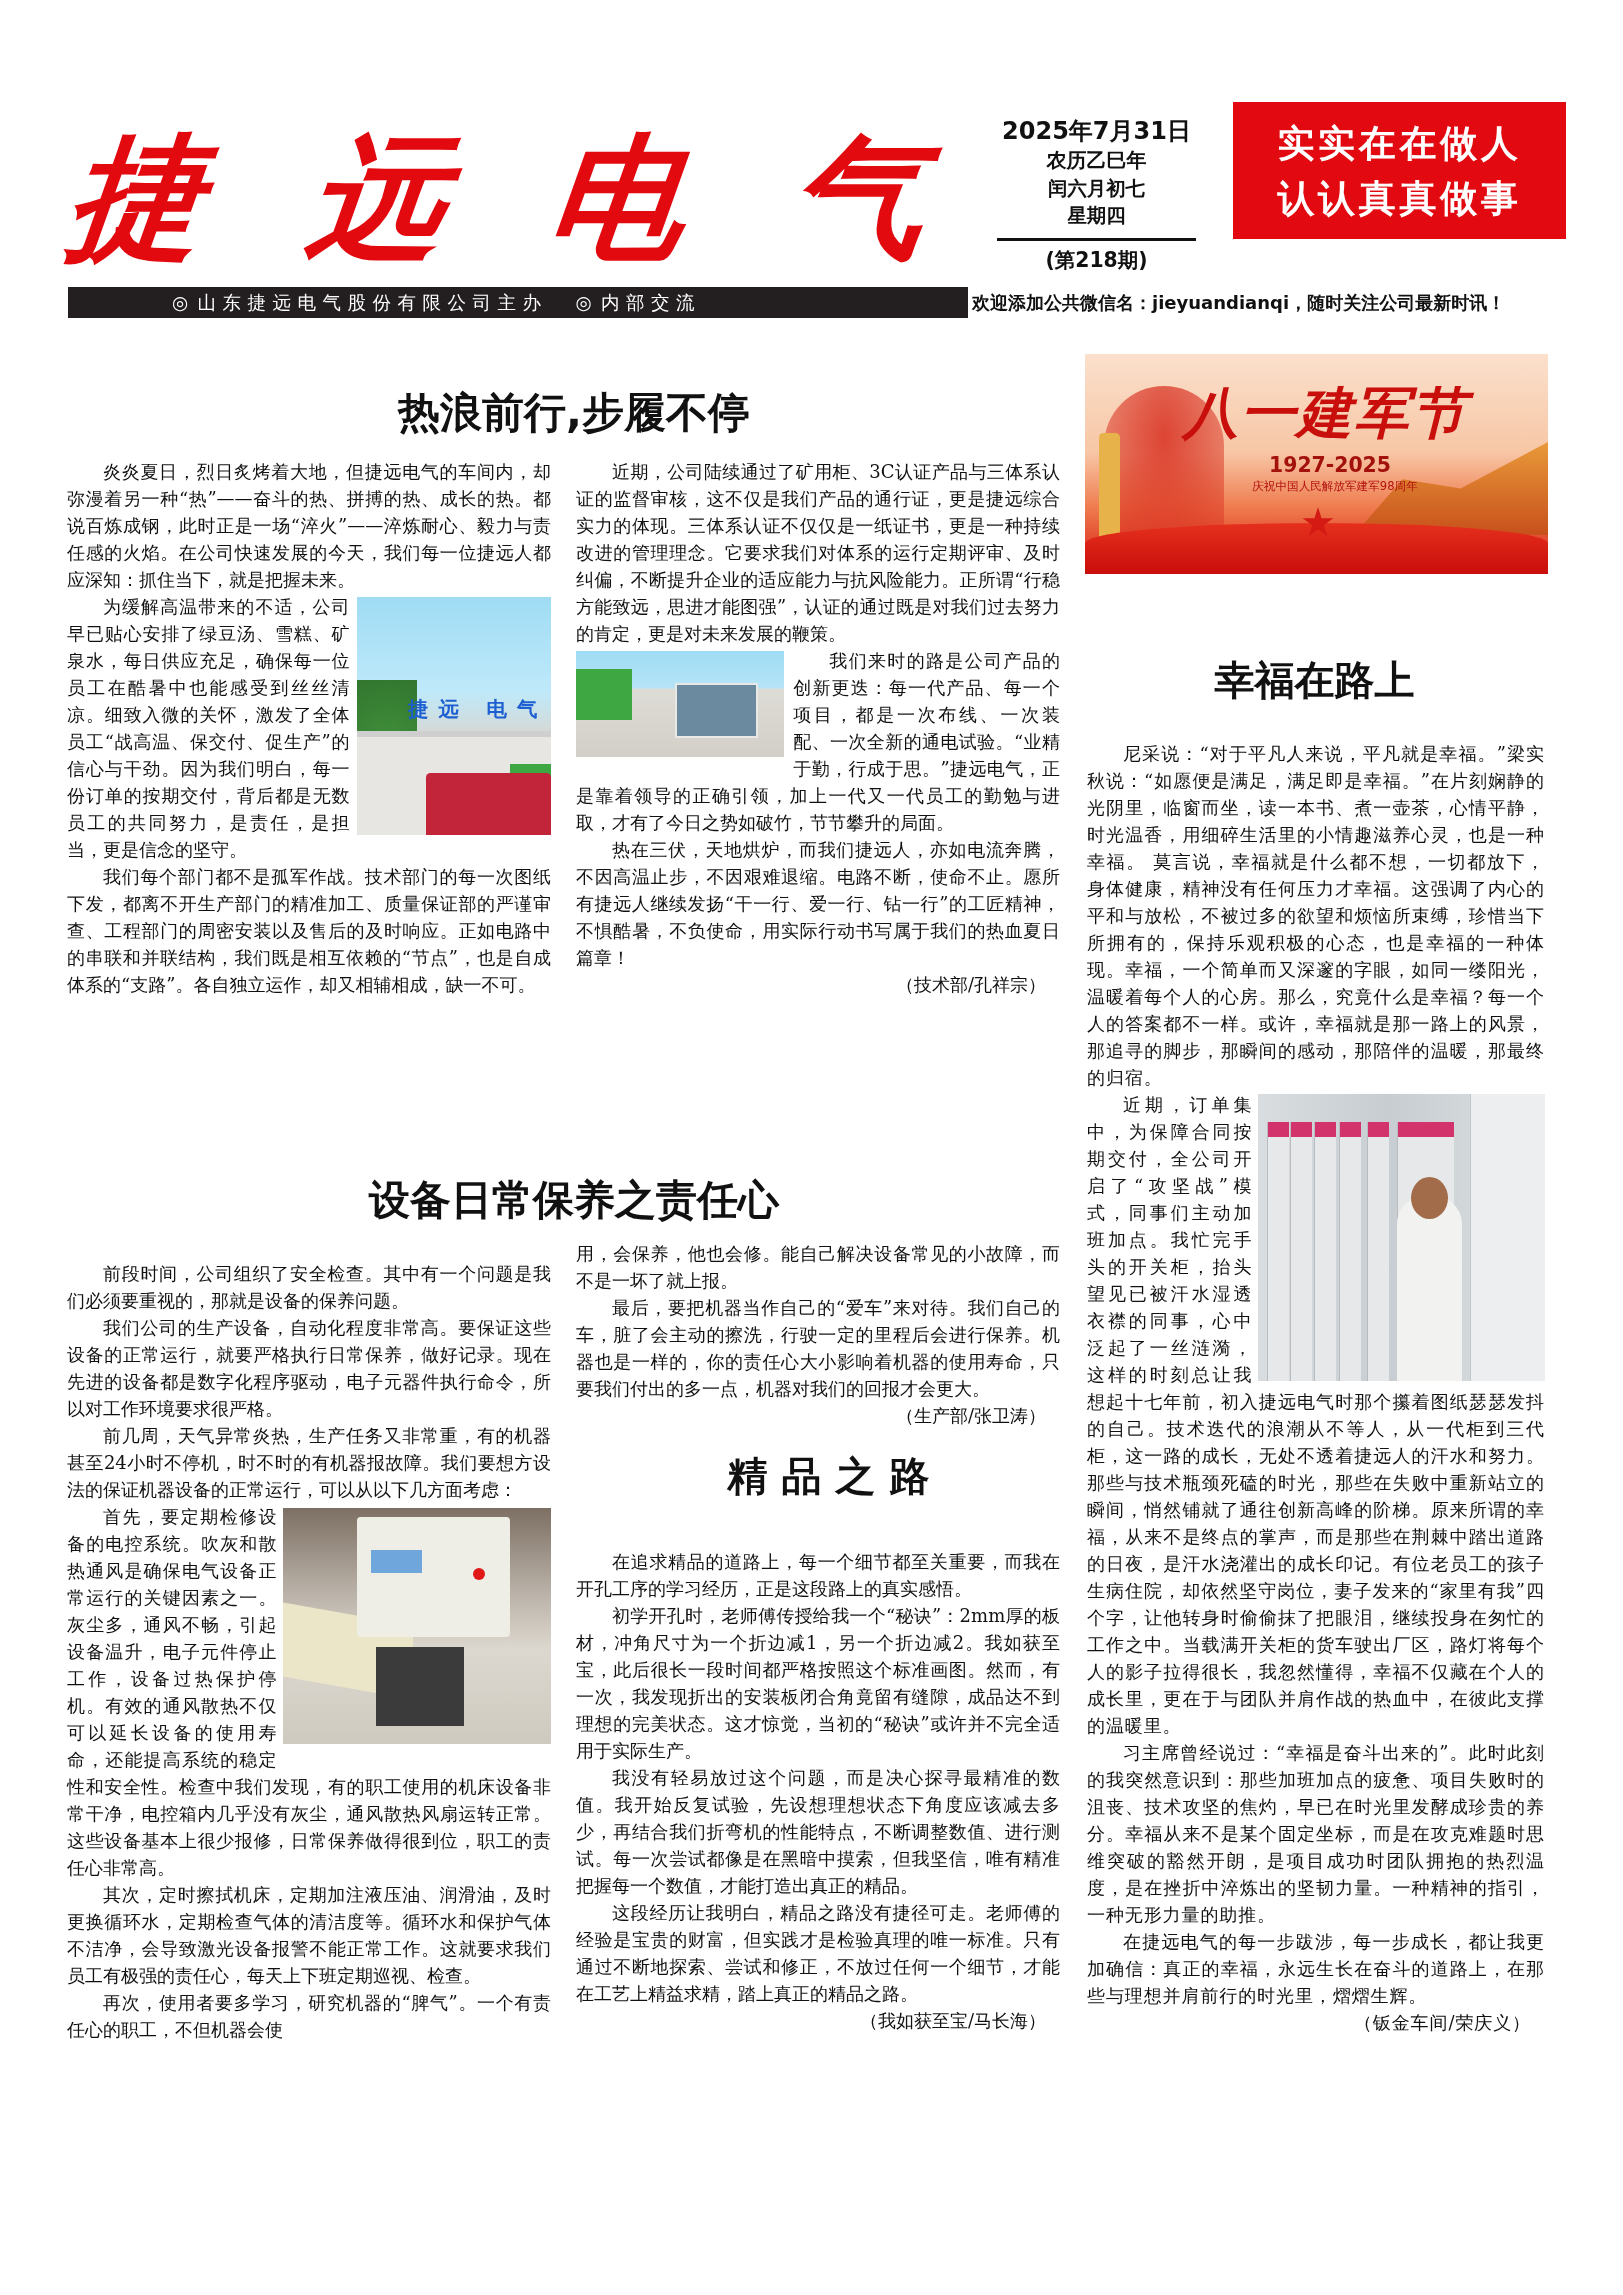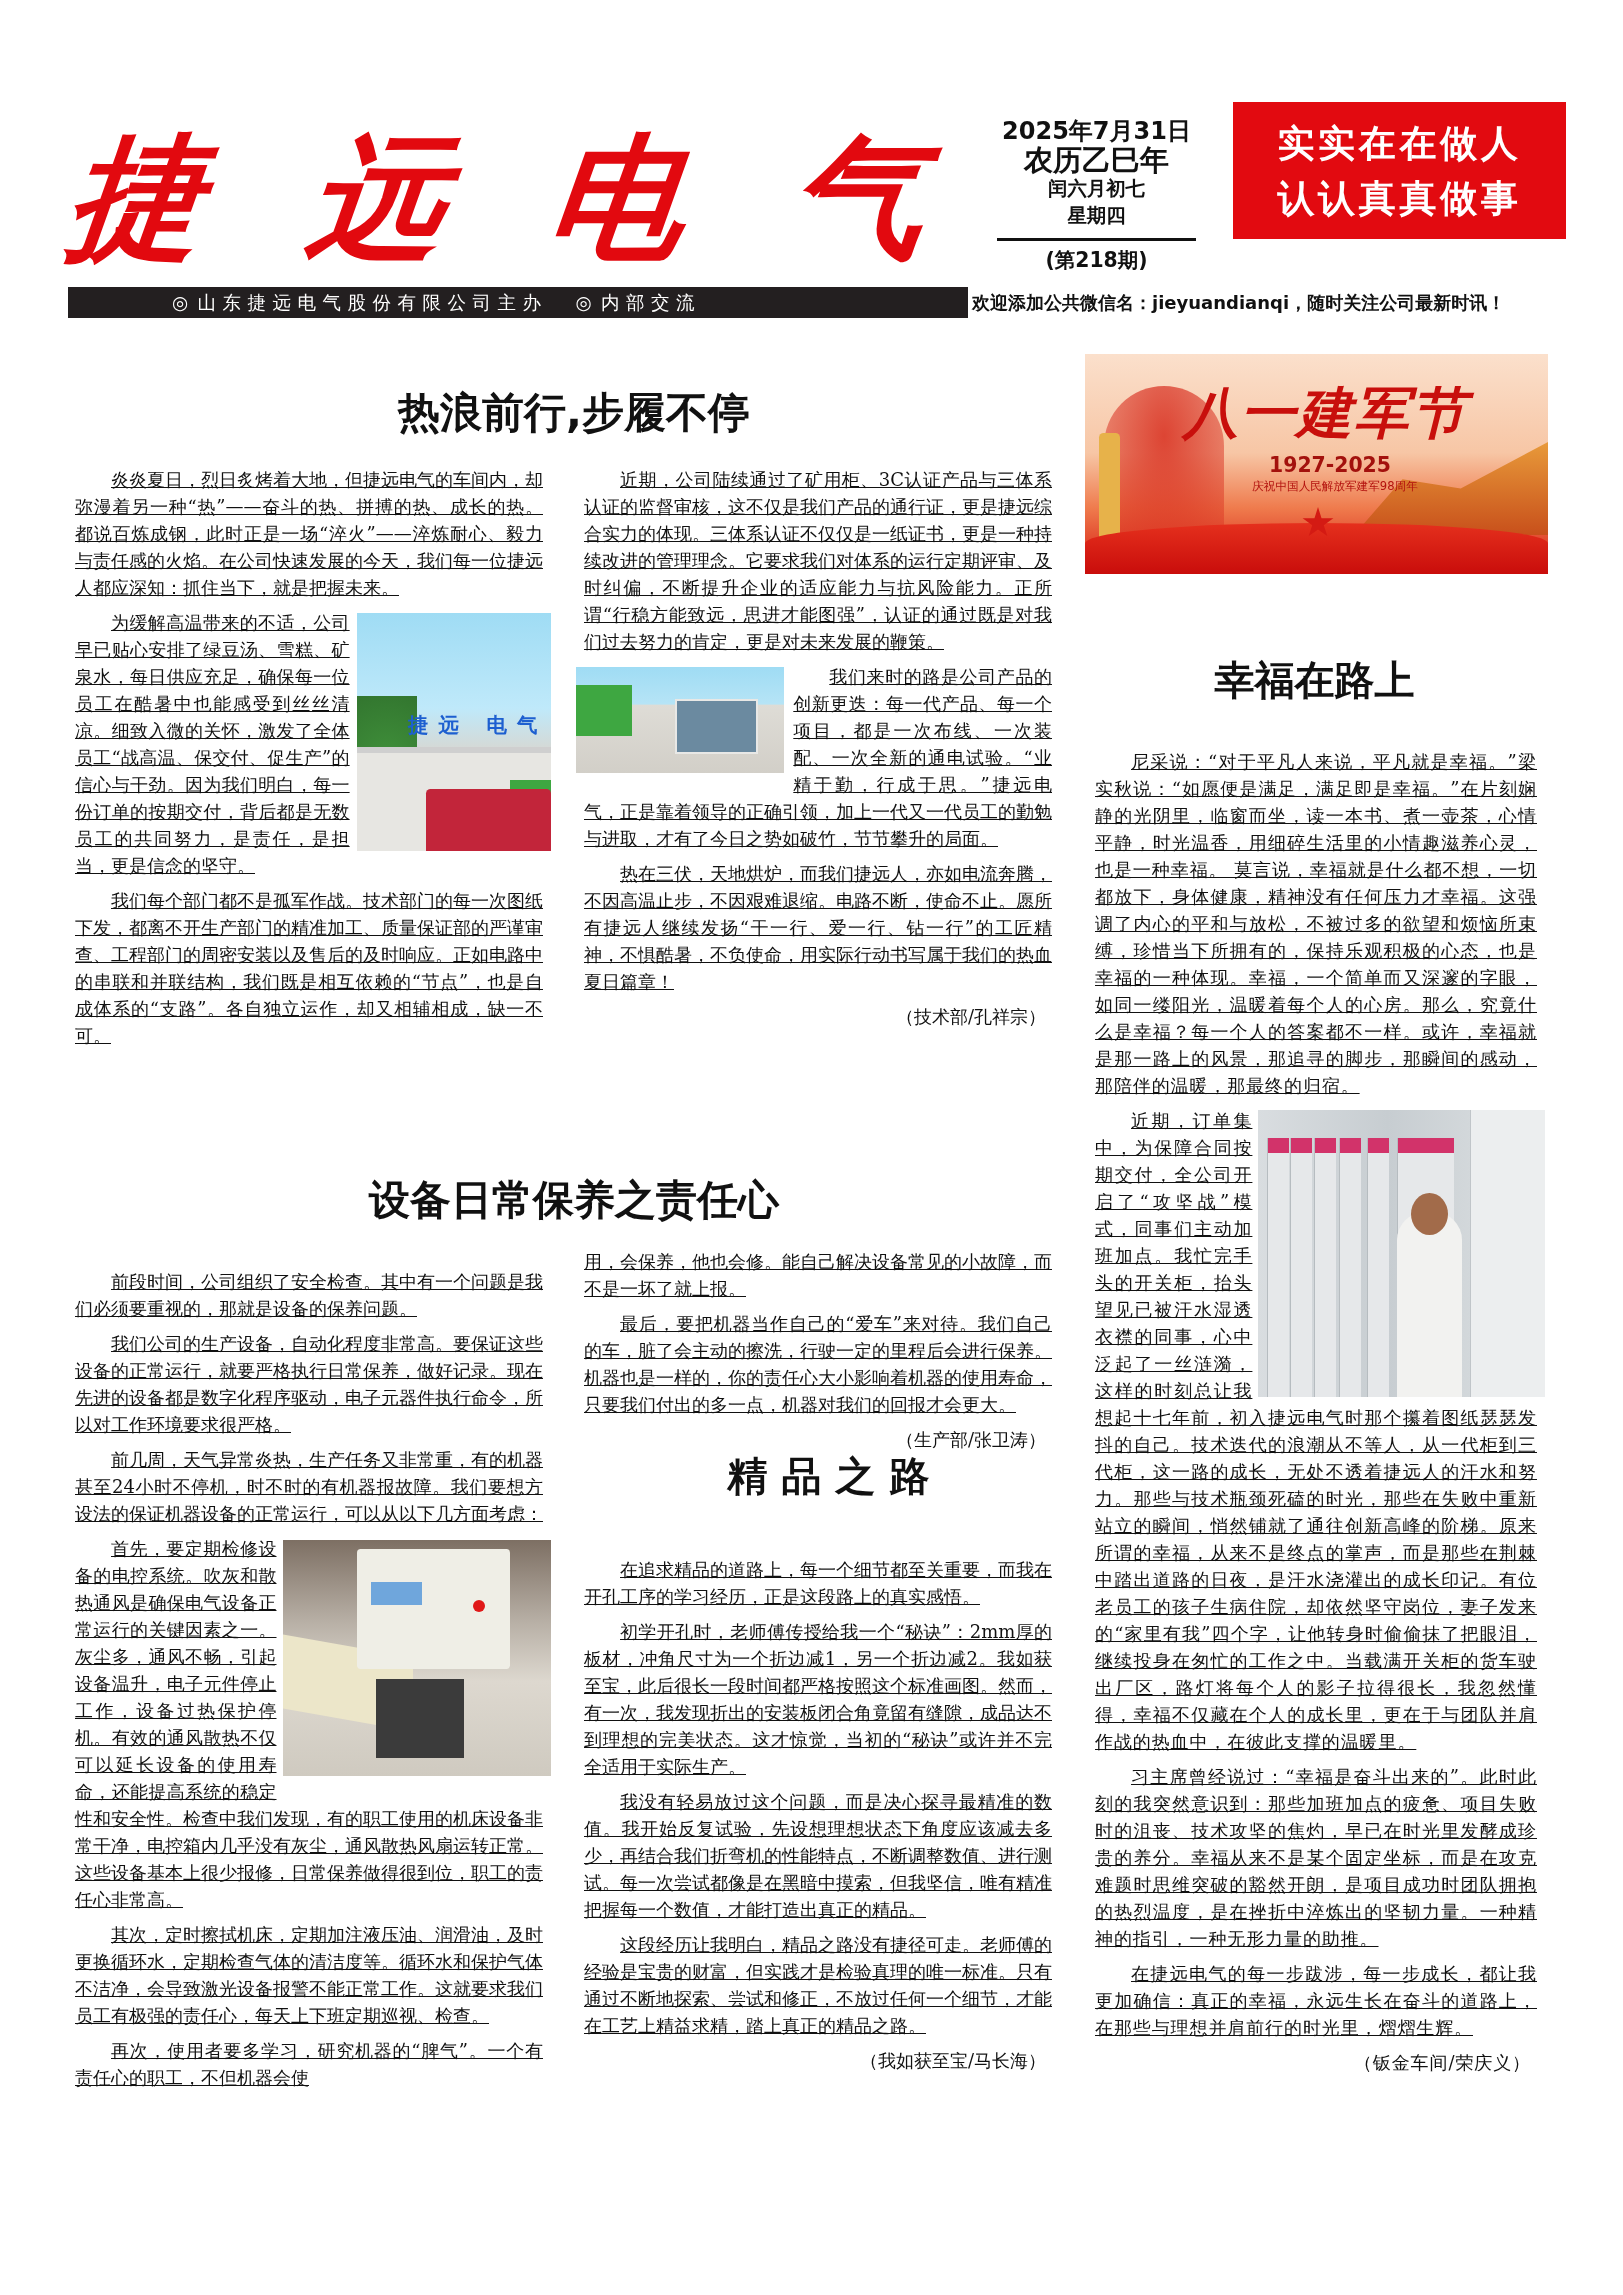--- a/index.html
+++ b/index.html
@@ -4,39 +4,39 @@
 <style>
   html, body { margin:0; padding:0; background:#ffffff; }
   body { width:1624px; height:2295px; position:relative; overflow:hidden; font-family:"DejaVu Serif","Liberation Serif",serif; color:#111; }
   .abs { position:absolute; }
 
   
   .masthead-title { left:69px; top:116px; width:856px; height:162px; display:flex; justify-content:space-between; align-items:center; }
   .masthead-title span { font-family:"DejaVu Serif","Liberation Serif",serif; font-weight:bold; font-style:italic; color:#e2090f; font-size:134px; line-height:1; transform:skewX(-6deg); }
   .dateblock { left:990px; top:116px; width:213px; text-align:center; font-family:"DejaVu Sans","Liberation Sans",sans-serif; font-weight:bold; color:#111; }
   .dateblock .d1 { font-size:24px; line-height:30px; }
-  .dateblock .d2 { font-size:29px; line-height:29px; }
+  .dateblock .d2 { font-size:20px; line-height:29px; }
   .dateblock .d3 { font-size:19.4px; line-height:27px; font-weight:bold; }
   .dateblock .rule { width:199px; height:2.3px; background:#111; margin:9.3px auto 6.5px auto; }
   .dateblock .d5 { font-size:20.4px; line-height:26px; }
   .motto { left:1233px; top:102px; width:333px; height:137px; background:#e20a10; color:#fff; display:flex; flex-direction:column; justify-content:center; align-items:center; font-family:"DejaVu Serif","Liberation Serif",serif; font-weight:bold; }
   .motto div { font-size:37px; letter-spacing:3.7px; line-height:55px; }
 
   .infobar { left:68px; top:287px; width:900px; height:31px; background:#231f20; color:#fff; font-family:"DejaVu Sans","Liberation Sans",sans-serif; font-size:18.5px; display:flex; align-items:center; }
   .infobar .sym { margin-left:104px; margin-right:9.3px; }
   .infobar .sym2 { margin-left:28px; margin-right:9.3px; }
   .infobar .t { letter-spacing:6.5px; }
   .wechat { left:972px; top:288px; width:602px; height:30px; font-family:"DejaVu Sans","Liberation Sans",sans-serif; font-weight:bold; font-size:18px; line-height:30px; white-space:nowrap; color:#111; }
 
   
   .headline { font-family:"DejaVu Sans","Liberation Sans",sans-serif; font-weight:bold; color:#111; text-align:center; white-space:nowrap; }
 
   
   .col { font-size:18px; line-height:27px; text-align:justify; color:#111; }
-  .col p { margin:8px; text-indent:2em;text-decoration:underline; }
+  .col p { margin:0; text-indent:2em; }
   .col p.noindent { text-indent:0; }
   .byline { text-align:right; padding-right:14px; }
   .float-img-r { float:right; margin:3.7px 0 3.7px 7.4px; }
   .float-img-l { float:left; margin:3.7px 9.3px 3.7px 0; }
 
   
   .photo { position:relative; overflow:hidden; }
   .photo-gate { width:194px; height:238px; background:linear-gradient(#9fdcf4 0%, #bfe9fa 40%, #d9d6cf 60%, #c8c4bc 100%); }
   .photo-gate .building { position:absolute; left:0; right:0; top:134px; height:120px; background:#e7e6e2; border-top:6.5px solid #cfcfcf; }
   .photo-gate .sign { position:absolute; left:51px; top:99px; font-family:"DejaVu Sans","Liberation Sans",sans-serif; font-weight:bold; font-size:20.4px; color:#1d5fd0; letter-spacing:10.2px; white-space:nowrap; }

